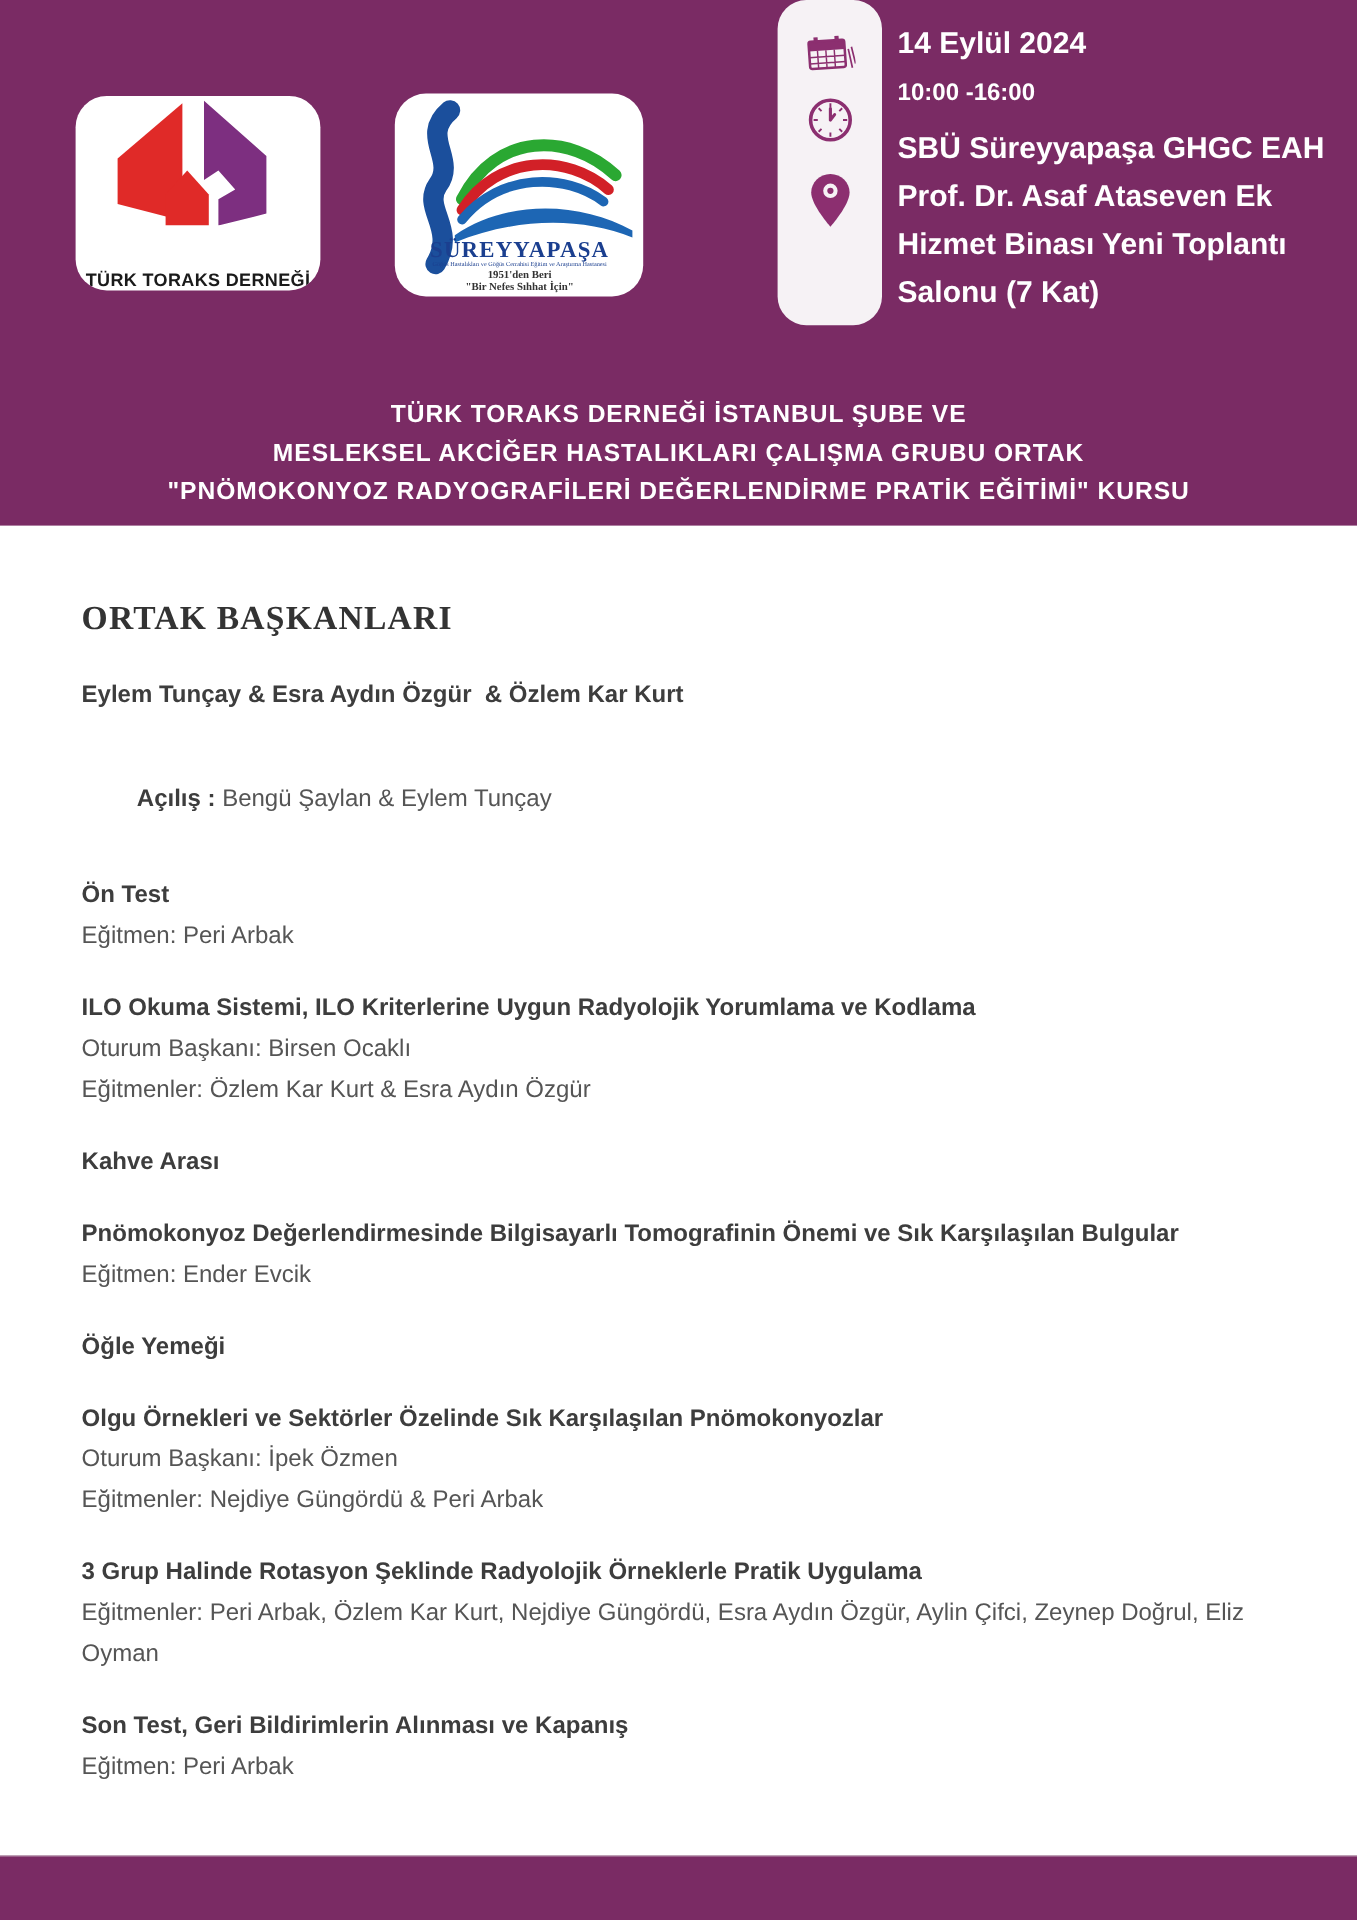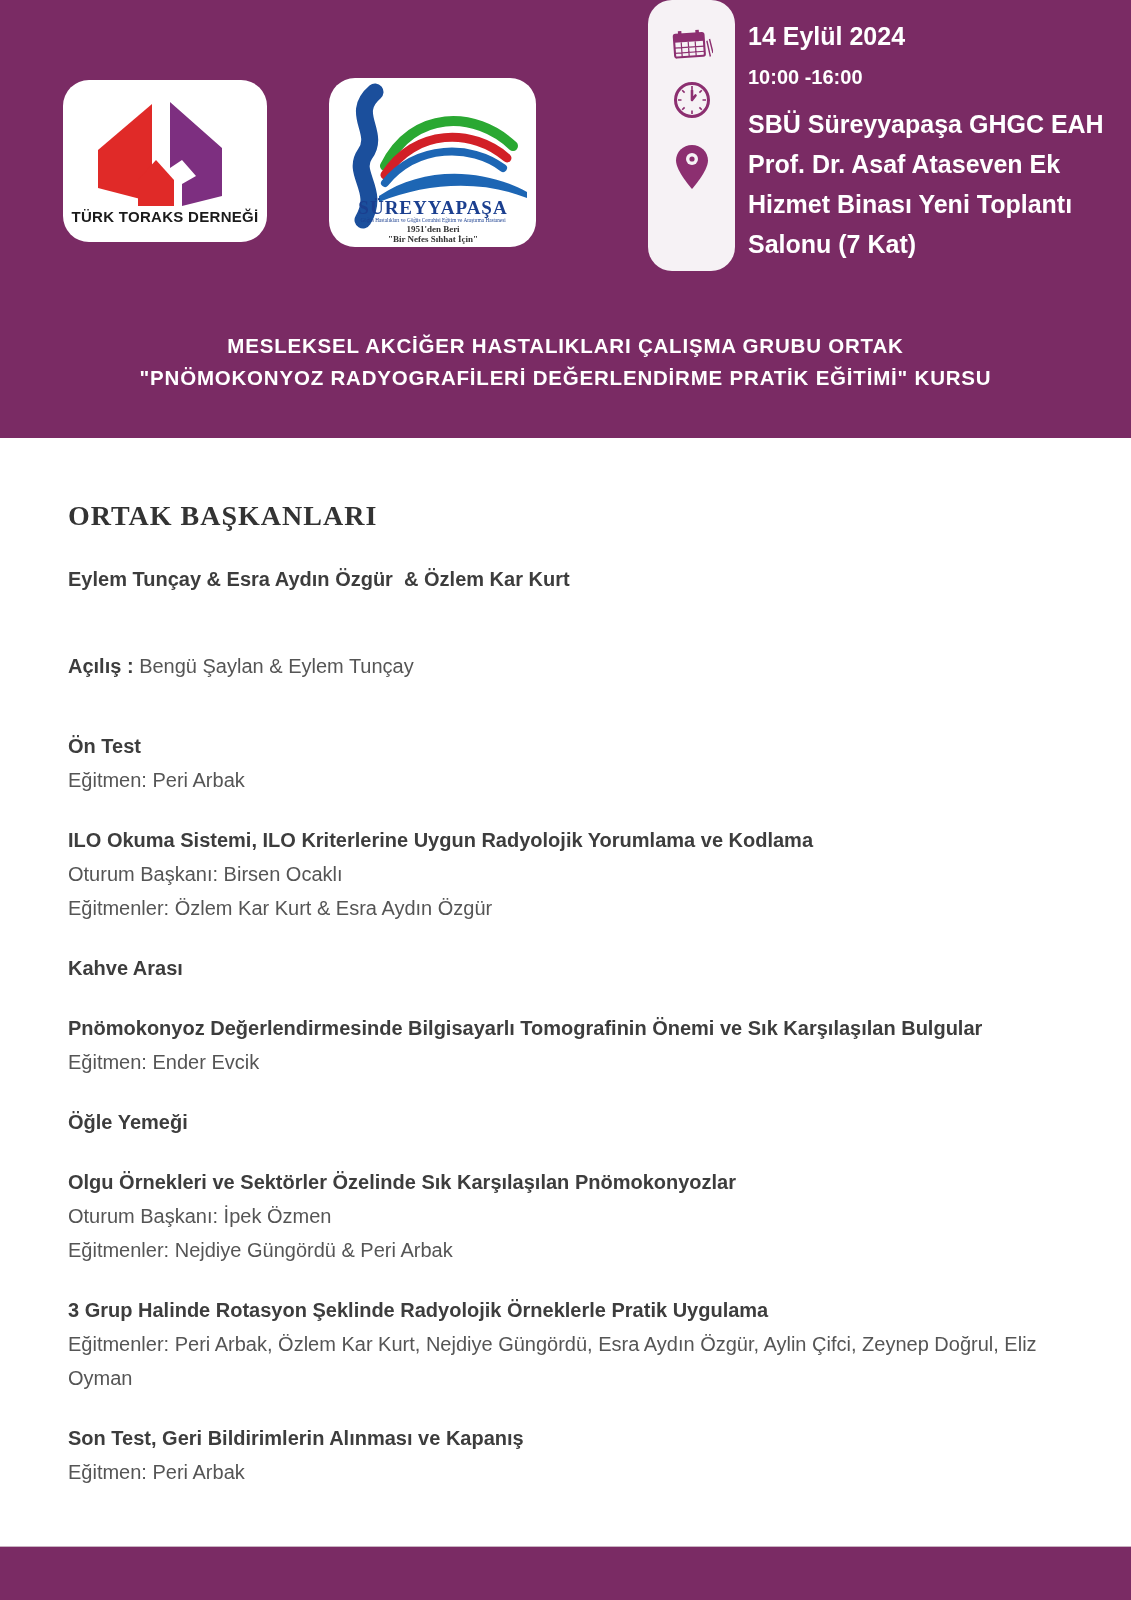--- a/index.html
+++ b/index.html
@@ -25,21 +25,21 @@
   .logo-card {
     position: absolute;
     background: #ffffff;
     border-radius: 26px;
     display: flex;
     flex-direction: column;
     align-items: center;
     justify-content: center;
     overflow: hidden;
   }
-  .logo-ttd { left: 63px; top: 80px; width: 204px; height: 162px; }
+  .logo-ttd { left: 63px; top: 80px; width: 204px; height: 162px; justify-content: space-between; }
   .logo-ttd .ttd-label {
     font-weight: bold;
     font-size: 15px;
     letter-spacing: 0.3px;
     color: #1a1a1a;
     margin-top: 2px;
     white-space: nowrap;
   }
   .logo-sp { left: 329px; top: 78px; width: 207px; height: 169px; }
 
@@ -98,21 +98,21 @@
     color: #333333;
     margin-top: 62px;
     margin-bottom: 36px;
   }
   .chairs {
     font-weight: bold;
     color: #3d3d3d;
     margin-bottom: 58px;
     white-space: pre-wrap;
   }
-  .opening { margin-bottom: 46px; line-height: 34px; }
+  .opening { margin-bottom: 46px; line-height: 34px; margin-left: 46px; }
   .opening .lbl { font-weight: bold; color: #3d3d3d; }
   .opening .val { color: #555555; }
 
   .section { margin-bottom: 26px; }
   .sec-title {
     font-weight: bold;
     color: #3d3d3d;
     line-height: 34px;
   }
   .sec-line {
@@ -185,20 +185,21 @@
       </svg>
     </div>
 
     <div class="info-text">
       <div class="info-date">14 Eylül 2024</div>
       <div class="info-time">10:00 -16:00</div>
       <div class="info-location">SBÜ Süreyyapaşa GHGC EAH Prof. Dr. Asaf Ataseven Ek Hizmet Binası Yeni Toplantı Salonu (7 Kat)</div>
     </div>
 
     <div class="banner">
+      <div>TÜRK TORAKS DERNEĞİ İSTANBUL ŞUBE VE</div>
       <div>MESLEKSEL AKCİĞER HASTALIKLARI ÇALIŞMA GRUBU ORTAK</div>
       <div>"PNÖMOKONYOZ RADYOGRAFİLERİ DEĞERLENDİRME PRATİK EĞİTİMİ" KURSU</div>
     </div>
   </div>
 
   <div class="content">
 
     <div class="main-heading">ORTAK BAŞKANLARI</div>
 
     <div class="chairs">Eylem Tunçay &amp; Esra Aydın Özgür  &amp; Özlem Kar Kurt</div>

